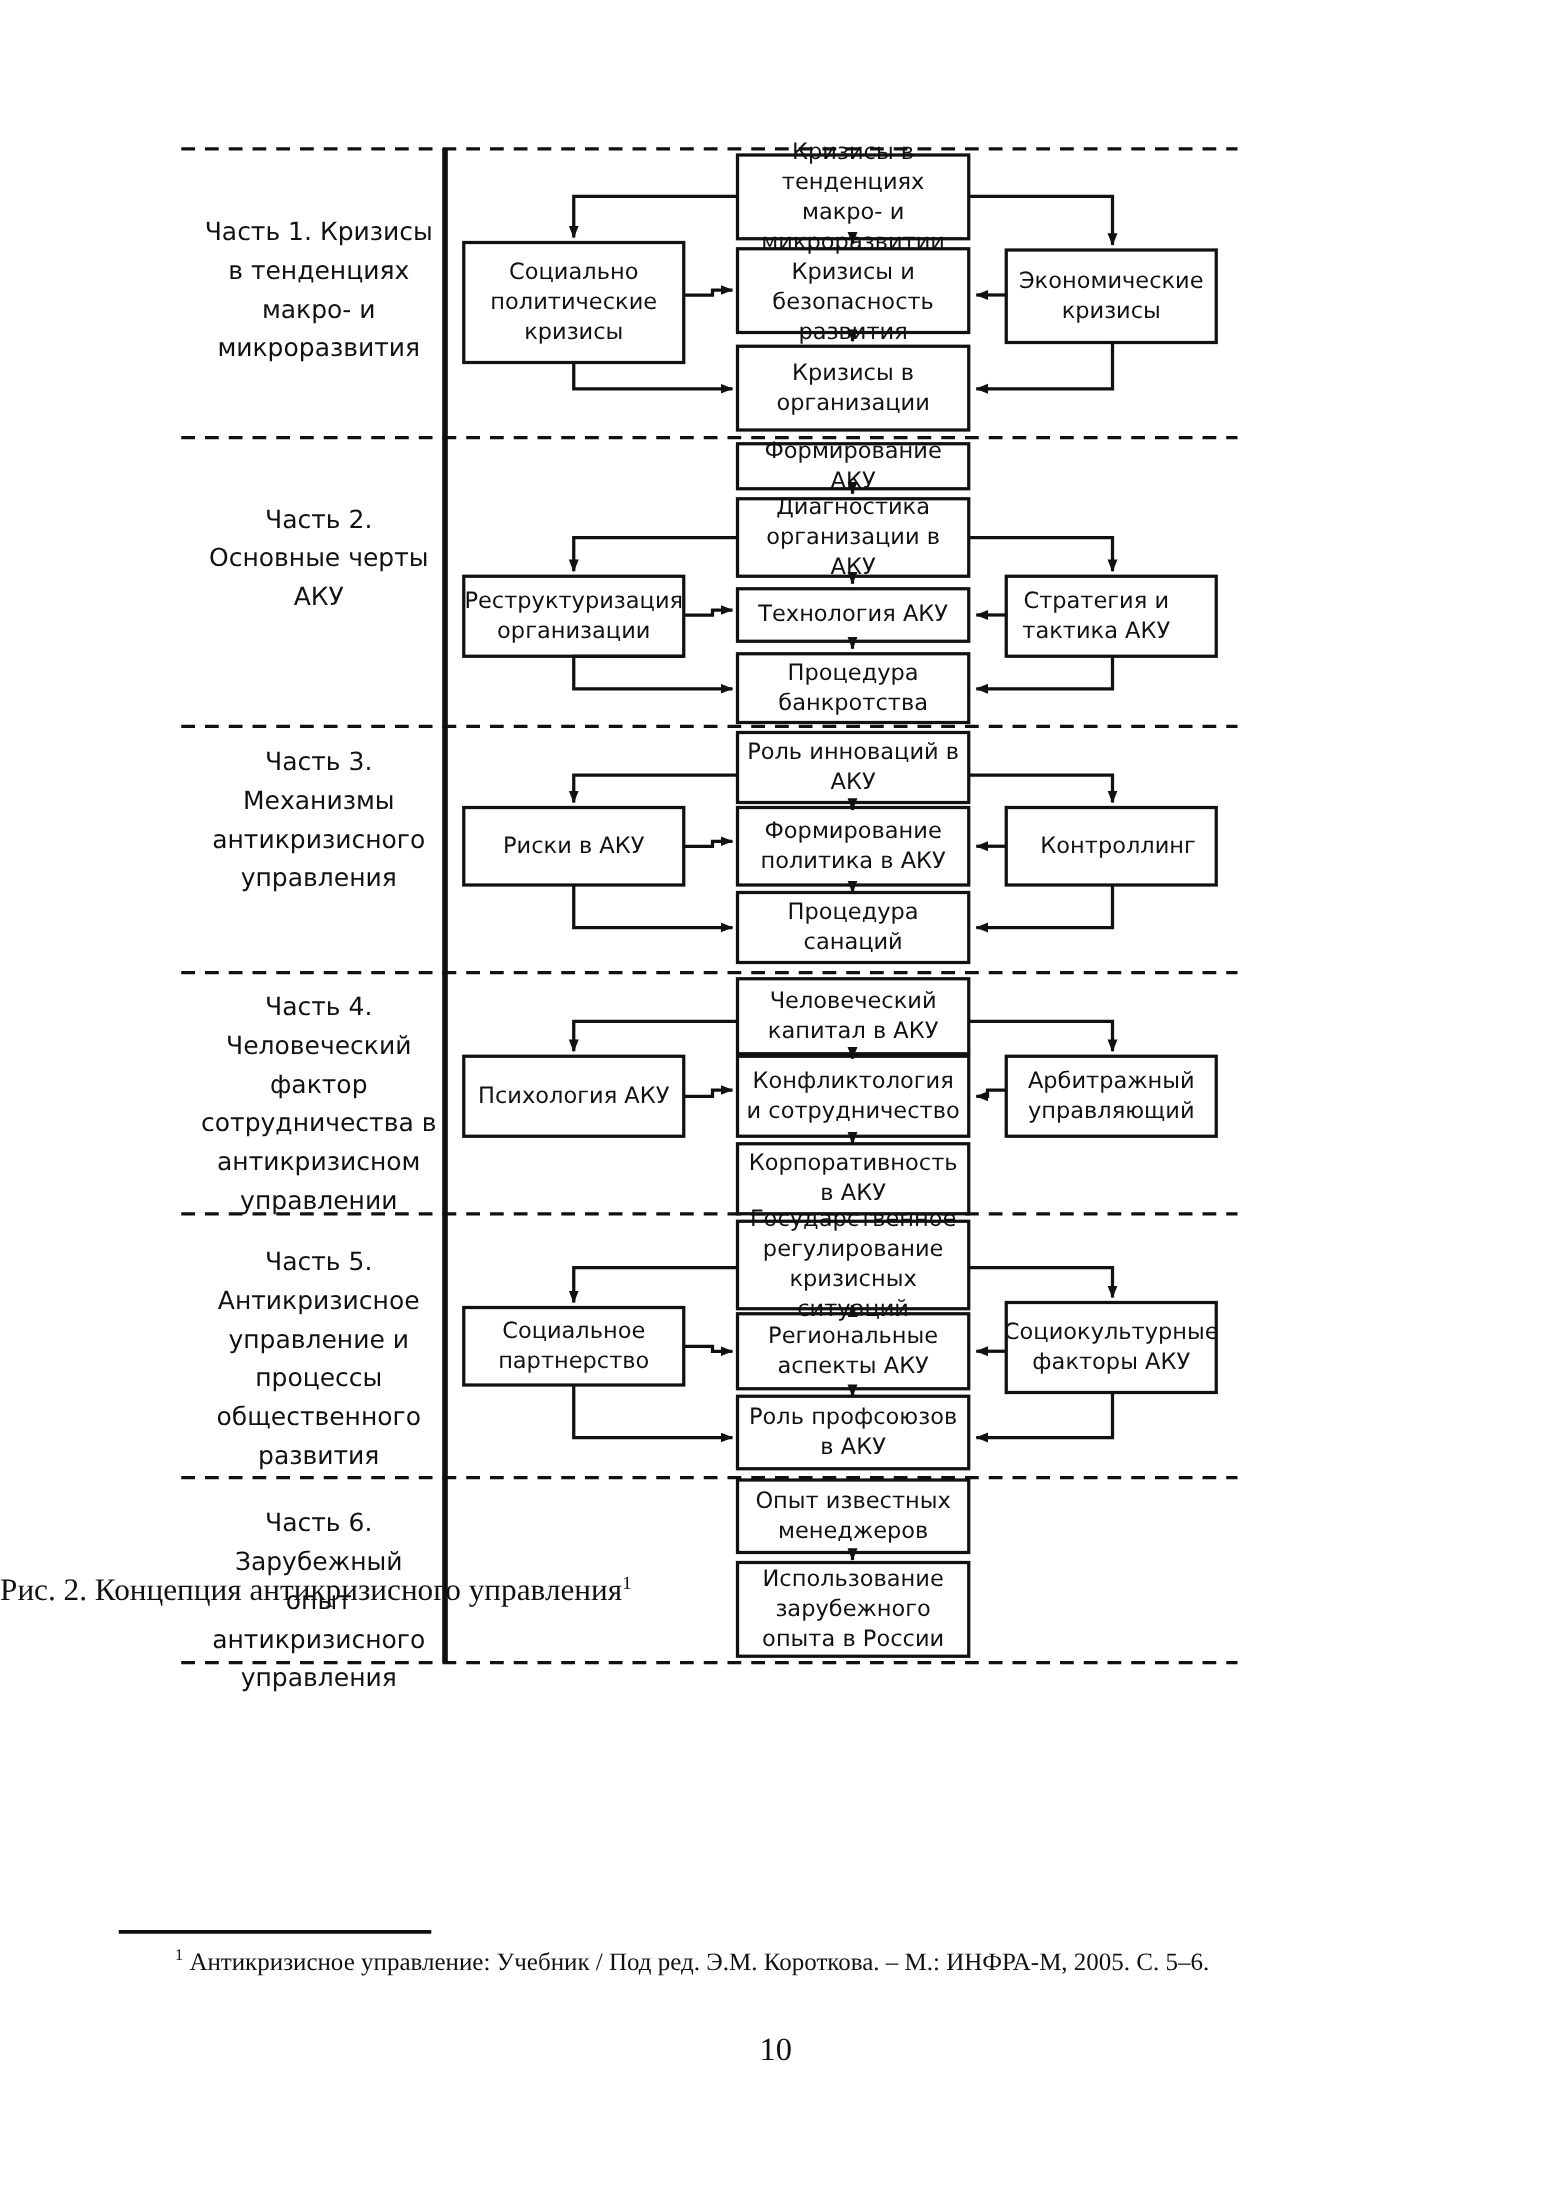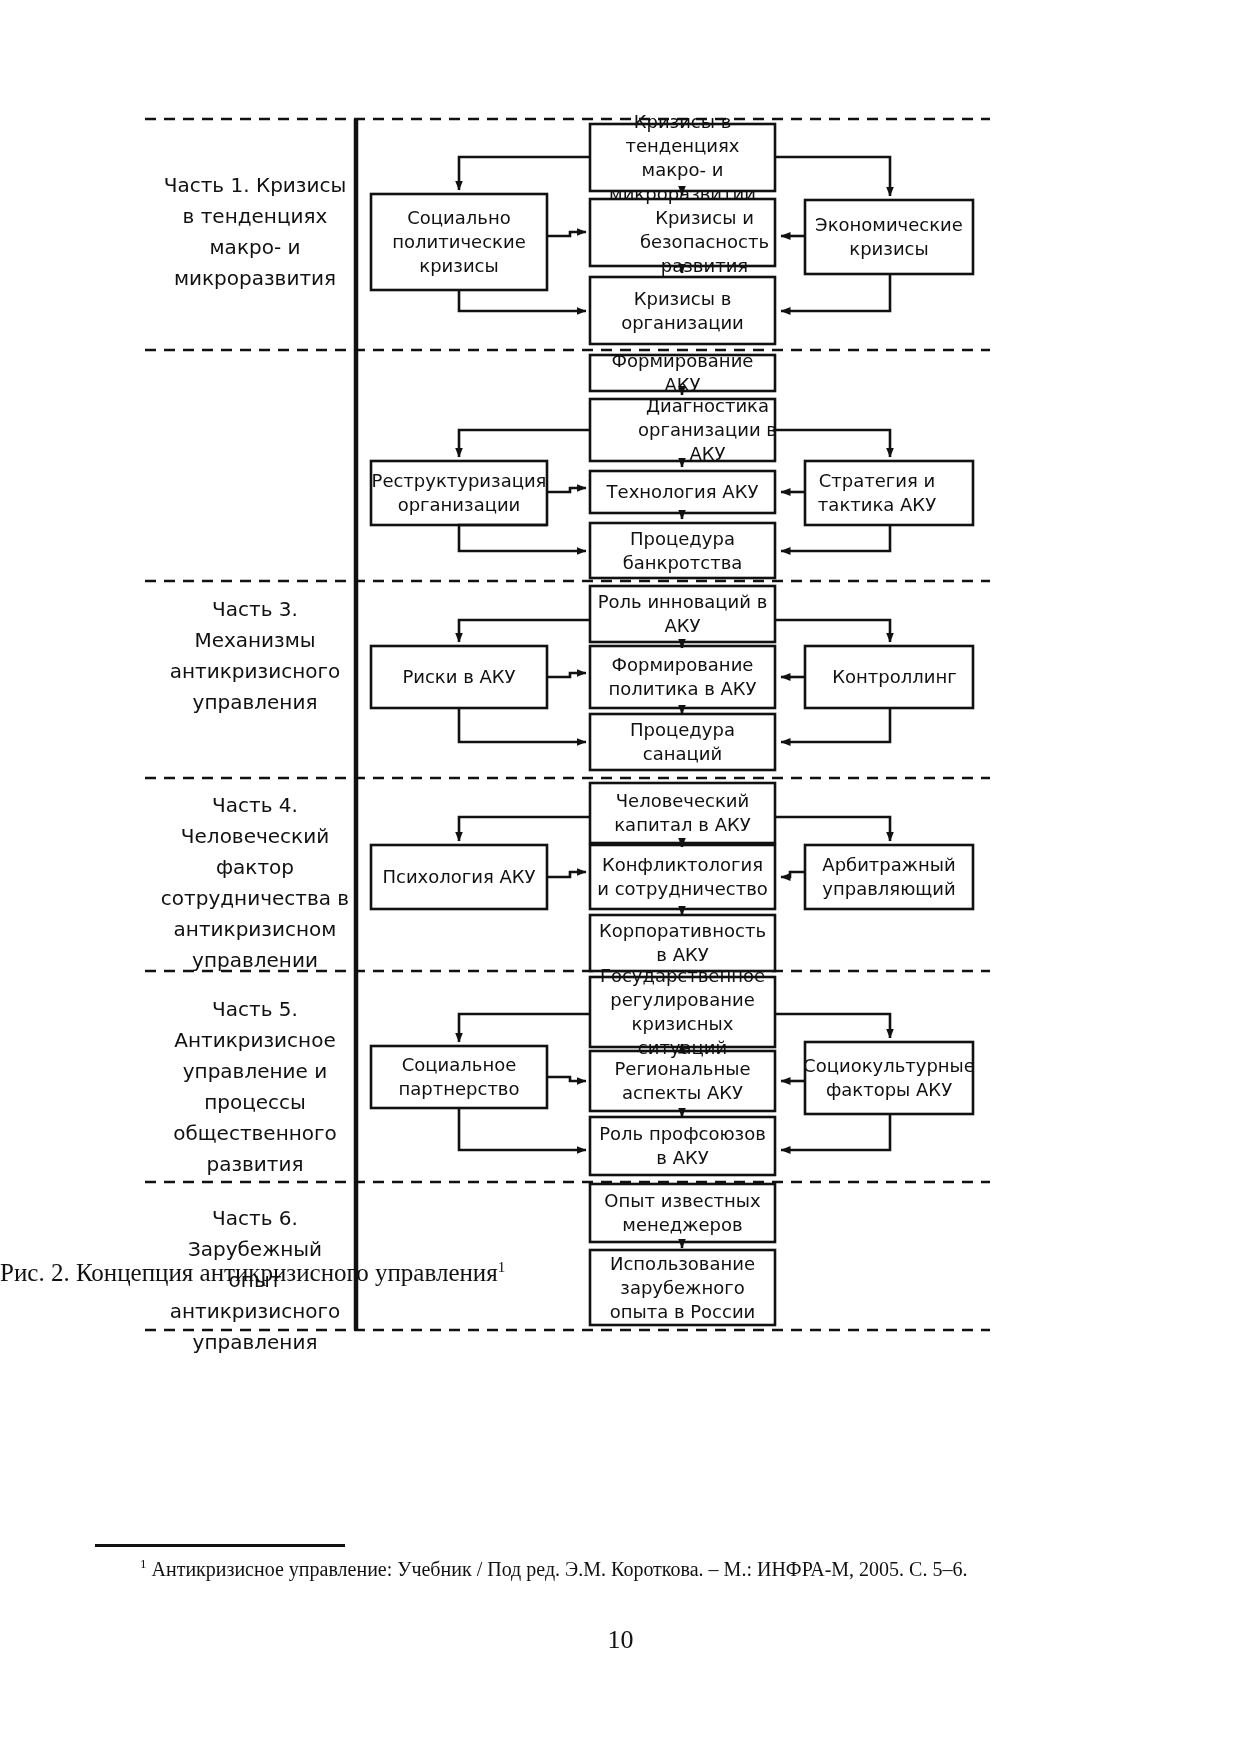--- a/index.html
+++ b/index.html
@@ -133,33 +133,34 @@
       <path d="M682,1051 L682,1044"></path>
       <path d="M682,1111 L682,1117"></path>
       <path d="M459,1108 L459,1150 L586,1150"></path>
       <path d="M890,1114 L890,1150 L781,1150"></path>
 
       <path d="M682,1242 L682,1248"></path>
     </g>
   </svg>
 
   <div class="partlabel" style="left:160px;top:170px;width:190px;">Часть 1. Кризисы в тенденциях макро- и микроразвития</div>
+  <div class="partlabel" style="left:160px;top:400px;width:190px;">Часть 2. Основные черты АКУ</div>
   <div class="partlabel" style="left:160px;top:594px;width:190px;">Часть 3. Механизмы антикризисного управления</div>
   <div class="partlabel" style="left:160px;top:790px;width:190px;">Часть 4. Человеческий фактор сотрудничества в антикризисном управлении</div>
   <div class="partlabel" style="left:160px;top:994px;width:190px;">Часть 5. Антикризисное управление и процессы общественного развития</div>
   <div class="partlabel" style="left:160px;top:1203px;width:190px;">Часть 6. Зарубежный опыт антикризисного управления</div>
 
   <div class="boxtext" style="left:590px;top:124px;width:185px;height:67px;">Кризисы в тенденциях макро- и микроразвитии</div>
-  <div class="boxtext" style="left:612px;top:199px;width:185px;height:85px;">Кризисы и безопасность развития</div>
+  <div class="boxtext" style="left:590px;top:199px;width:185px;height:85px;">Кризисы и безопасность развития</div>
   <div class="boxtext" style="left:590px;top:277px;width:185px;height:67px;">Кризисы в организации</div>
   <div class="boxtext" style="left:371px;top:194px;width:176px;height:96px;">Социально политические кризисы</div>
   <div class="boxtext" style="left:805px;top:200px;width:168px;height:74px;">Экономические кризисы</div>
 
   <div class="boxtext" style="left:590px;top:355px;width:185px;height:36px;">Формирование АКУ</div>
-  <div class="boxtext" style="left:590px;top:399px;width:185px;height:62px;margin-left:25px;">Диагностика организации в АКУ</div>
+  <div class="boxtext" style="left:590px;top:399px;width:185px;height:62px;">Диагностика организации в АКУ</div>
   <div class="boxtext" style="left:590px;top:471px;width:185px;height:42px;">Технология АКУ</div>
   <div class="boxtext" style="left:590px;top:523px;width:185px;height:55px;">Процедура банкротства</div>
   <div class="boxtext" style="left:371px;top:461px;width:176px;height:64px;">Реструктуризация организации</div>
   <div class="boxtext" style="left:805px;top:461px;width:144px;height:64px;">Стратегия и тактика АКУ</div>
 
   <div class="boxtext" style="left:590px;top:586px;width:185px;height:56px;">Роль инноваций в АКУ</div>
   <div class="boxtext" style="left:590px;top:646px;width:185px;height:62px;">Формирование политика в АКУ</div>
   <div class="boxtext" style="left:590px;top:714px;width:185px;height:56px;">Процедура санаций</div>
   <div class="boxtext" style="left:371px;top:646px;width:176px;height:62px;border-radius:25px;">Риски в АКУ</div>
   <div class="boxtext" style="left:805px;top:646px;width:168px;height:62px;padding-left:15px;">Контроллинг</div>

